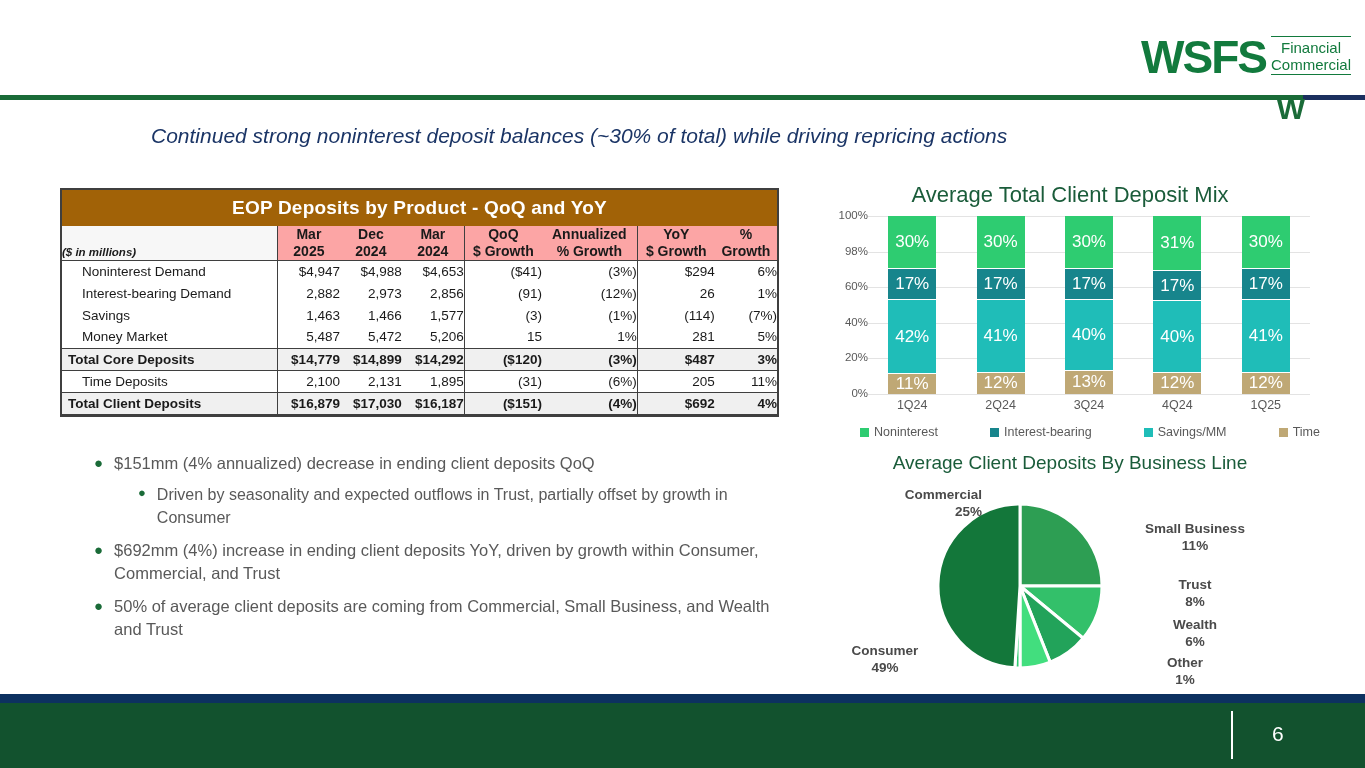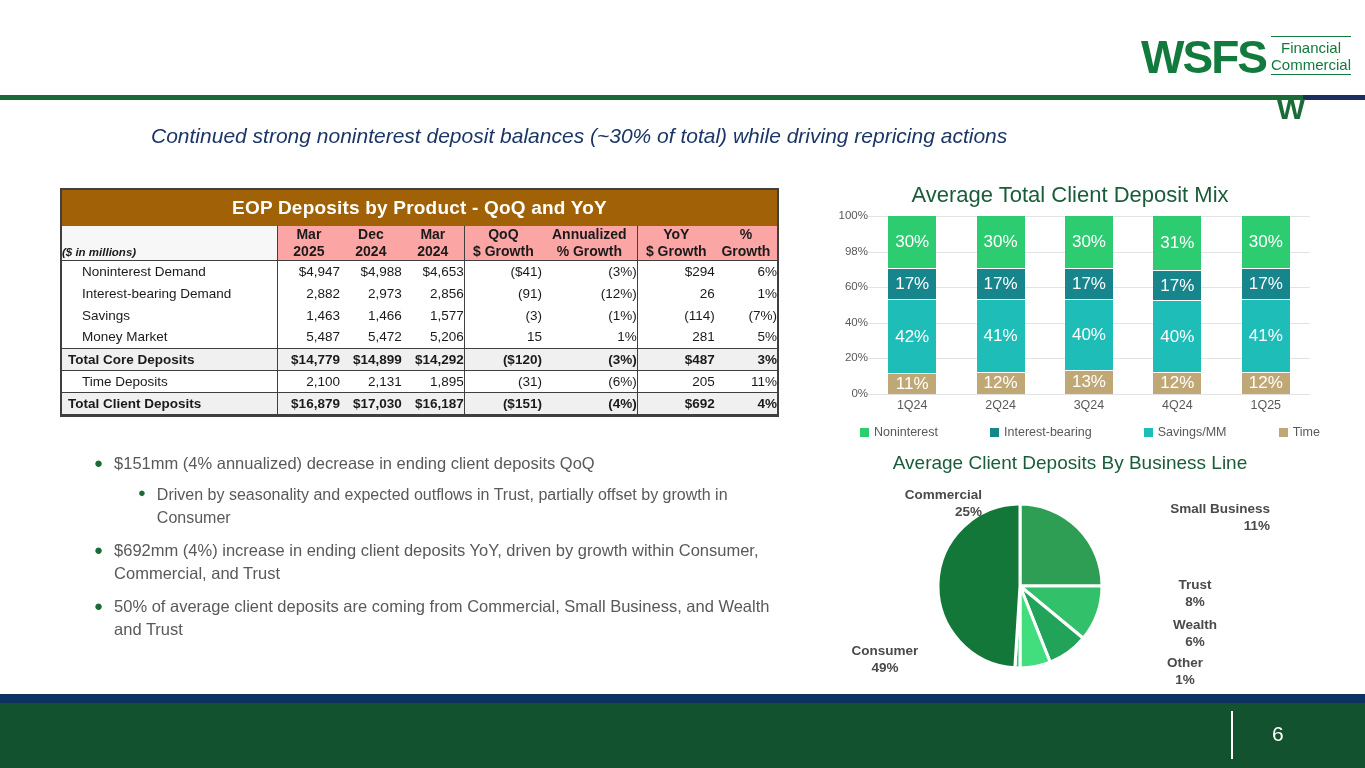--- a/index.html
+++ b/index.html
@@ -341,21 +341,21 @@
     <svg class="pie-svg" id="pie-svg" width="200" height="200" viewBox="0 0 200 200">
         <path d="M 100 100 L 100.00 18.00 A 82 82 0 0 1 182.00 100.00 Z" fill="#2d9e53" stroke="#ffffff" stroke-width="3"></path>
         <path d="M 100 100 L 182.00 100.00 A 82 82 0 0 1 163.18 152.27 Z" fill="#33c06a" stroke="#ffffff" stroke-width="3"></path>
         <path d="M 100 100 L 163.18 152.27 A 82 82 0 0 1 130.19 176.24 Z" fill="#22a35a" stroke="#ffffff" stroke-width="3"></path>
         <path d="M 100 100 L 130.19 176.24 A 82 82 0 0 1 100.00 182.00 Z" fill="#42de7e" stroke="#ffffff" stroke-width="3"></path>
         <path d="M 100 100 L 100.00 182.00 A 82 82 0 0 1 94.85 181.84 Z" fill="#2ecc71" stroke="#ffffff" stroke-width="3"></path>
         <path d="M 100 100 L 94.85 181.84 A 82 82 0 0 1 100.00 18.00 Z" fill="#13773a" stroke="#ffffff" stroke-width="3"></path>
       </svg>
     <div id="pie-labels">
         <div class="plab" style="left:42px;top:34px;width:140px;text-align:right">Commercial<br>25%</div>
-        <div class="plab" style="left:320px;top:48px;width:150px;text-align:right">Small Business<br>11%</div>
+        <div class="plab" style="left:320px;top:68px;width:150px;text-align:center">Small Business<br>11%</div>
         <div class="plab" style="left:340px;top:124px;width:110px;text-align:center">Trust<br>8%</div>
         <div class="plab" style="left:340px;top:164px;width:110px;text-align:center">Wealth<br>6%</div>
         <div class="plab" style="left:330px;top:202px;width:110px;text-align:center">Other<br>1%</div>
         <div class="plab" style="left:10px;top:190px;width:150px;text-align:center">Consumer<br>49%</div>
       </div>
   </div>
 
   <div class="foot-navy"></div>
   <div class="foot-green"></div>
   <div class="foot-div"></div>

